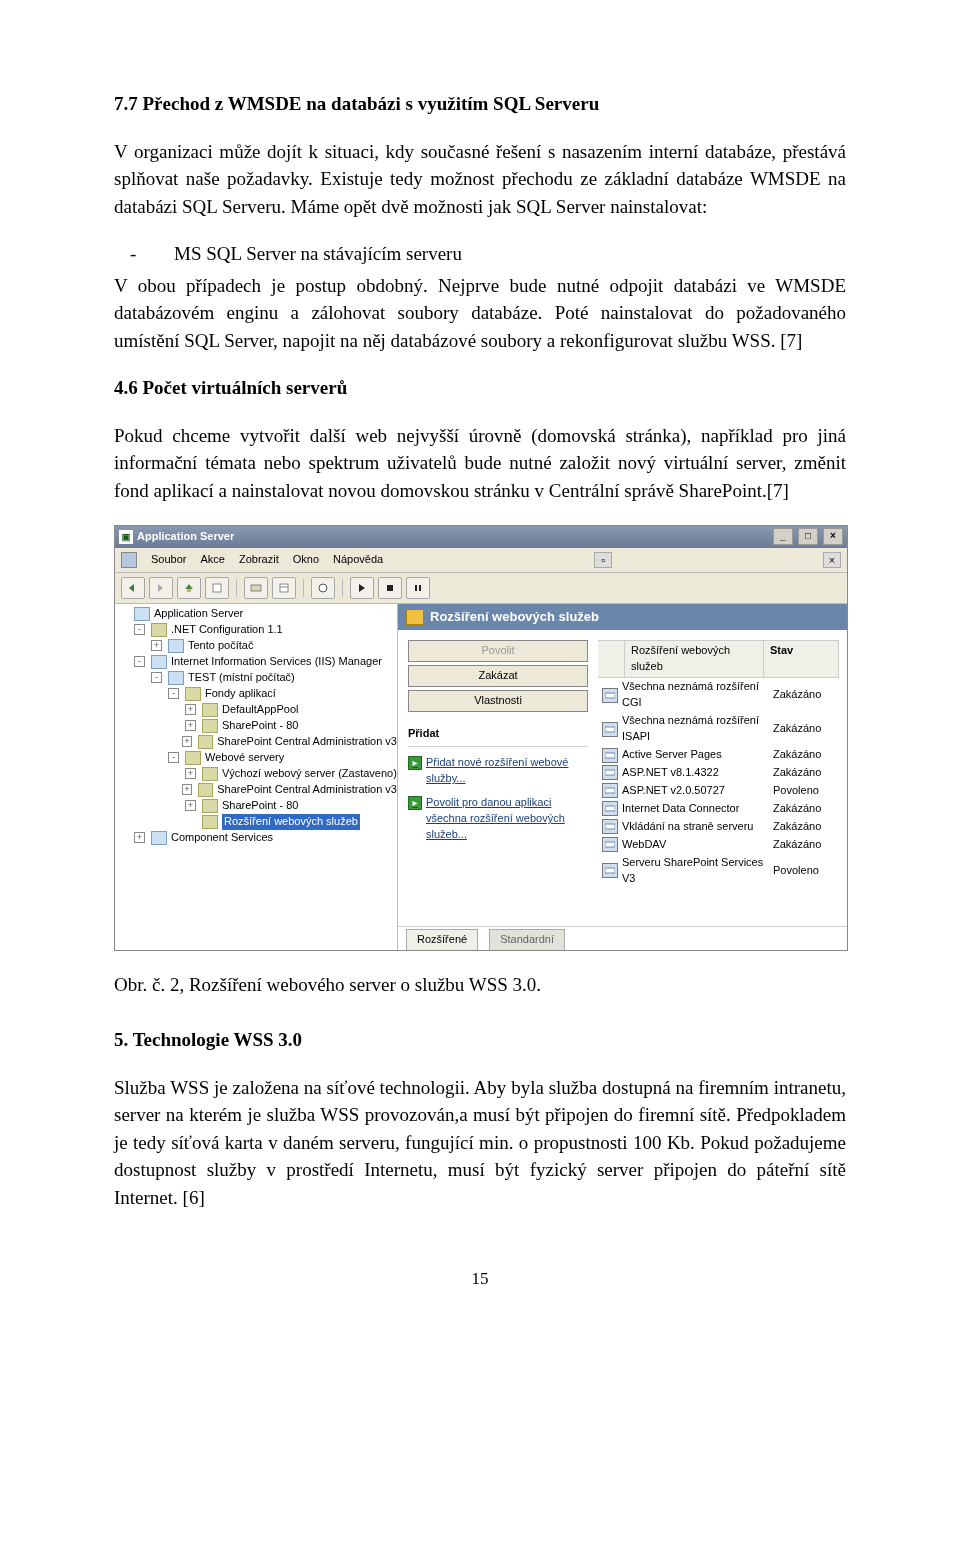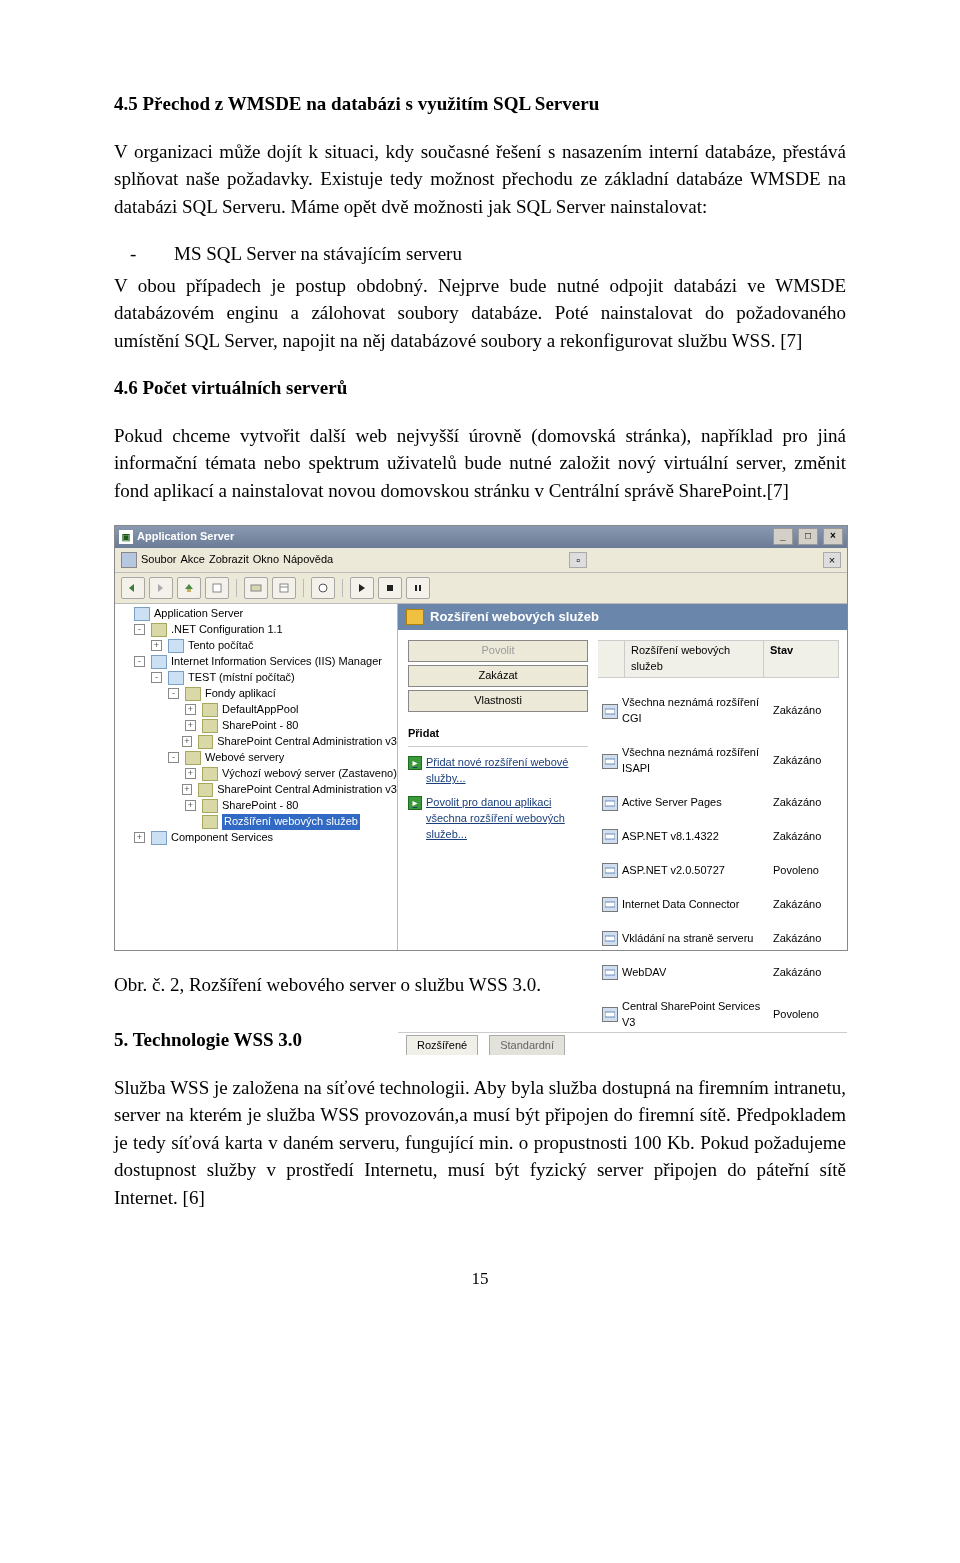--- a/index.html
+++ b/index.html
@@ -77,21 +77,21 @@
     line-height: 14px;
     margin-left: 2px;
     font-size: 10px;
     border: 1px solid #999;
   }
   .menubar {
     display: flex;
     align-items: center;
     padding: 2px 6px;
     border-bottom: 1px solid #bbb;
-    gap: 4px;
+    gap: 14px;
     height: 20px;
   }
   .menubar .micon {
     width: 14px; height: 14px;
     background: #b7c7e0;
     border: 1px solid #888;
     display: inline-block;
   }
   .mclose {
     margin-left: auto;
@@ -251,21 +251,20 @@
     font-size: 11px;
   }
   .lh1 { width: 14px; }
   .lh2 { flex: 1; }
   .lh3 { width: 62px; font-weight: bold; }
   .lrow {
     display: flex;
     align-items: center;
     padding: 1px 0 1px 2px;
     font-size: 11px;
-    margin-top: 16px;
   }
   .lrow .licon {
     width: 14px; height: 13px;
     border: 1px solid #777;
     background: #d0dff0;
     margin: 0 4px 0 2px;
     display: inline-flex;
     align-items: center;
     justify-content: center;
   }
@@ -292,21 +291,21 @@
   }
   .pagenum {
     text-align: center;
     font-size: 17px;
     margin-top: 56px;
   }
 </style>
 </head>
 <body>
 
-<h2>4.5   Přechod z WMSDE na databázi s využitím SQL Serveru</h2>
+<h2>7.7   Přechod z WMSDE na databázi s využitím SQL Serveru</h2>
 <p>V organizaci může dojít k situaci, kdy současné řešení s nasazením interní databáze, přestává splňovat naše požadavky. Existuje tedy možnost přechodu ze základní databáze WMSDE na databázi SQL Serveru. Máme opět dvě možnosti jak SQL Server nainstalovat:</p>
 <ul class="dash">
   <li>MS SQL Server na stávajícím serveru</li>
 </ul>
 <p>V obou případech je postup obdobný. Nejprve bude nutné odpojit databázi ve WMSDE databázovém enginu a zálohovat soubory databáze. Poté nainstalovat do požadovaného umístění SQL Server, napojit na něj databázové soubory a rekonfigurovat službu WSS. [7]</p>
 
 <h2>4.6   Počet virtuálních serverů</h2>
 <p>Pokud chceme vytvořit další web nejvyšší úrovně (domovská stránka), například pro jiná informační témata nebo spektrum uživatelů bude nutné založit nový virtuální server, změnit fond aplikací a nainstalovat novou domovskou stránku v Centrální správě SharePoint.[7]</p>
 
 <div class="screenshot">
@@ -610,21 +609,21 @@
                   </span>
                   <span class="lname">WebDAV</span>
                   <span class="lstat">Zakázáno</span>
                 </div>
                 <div class="lrow">
                   <span class="licon">
                     <svg width="10" height="9">
                       <rect x="0" y="2" width="10" height="5" fill="#fff" stroke="#6a8aba"></rect>
                     </svg>
                   </span>
-                  <span class="lname">Central SharePoint Services V3</span>
+                  <span class="lname">Serveru SharePoint Services V3</span>
                   <span class="lstat">Povoleno</span>
                 </div>
               </div>
           </div>
         </div>
         <div class="tabs">
           <div class="tab">Rozšířené</div>
           <div class="tab inactive">Standardní</div>
         </div>
       </div>

